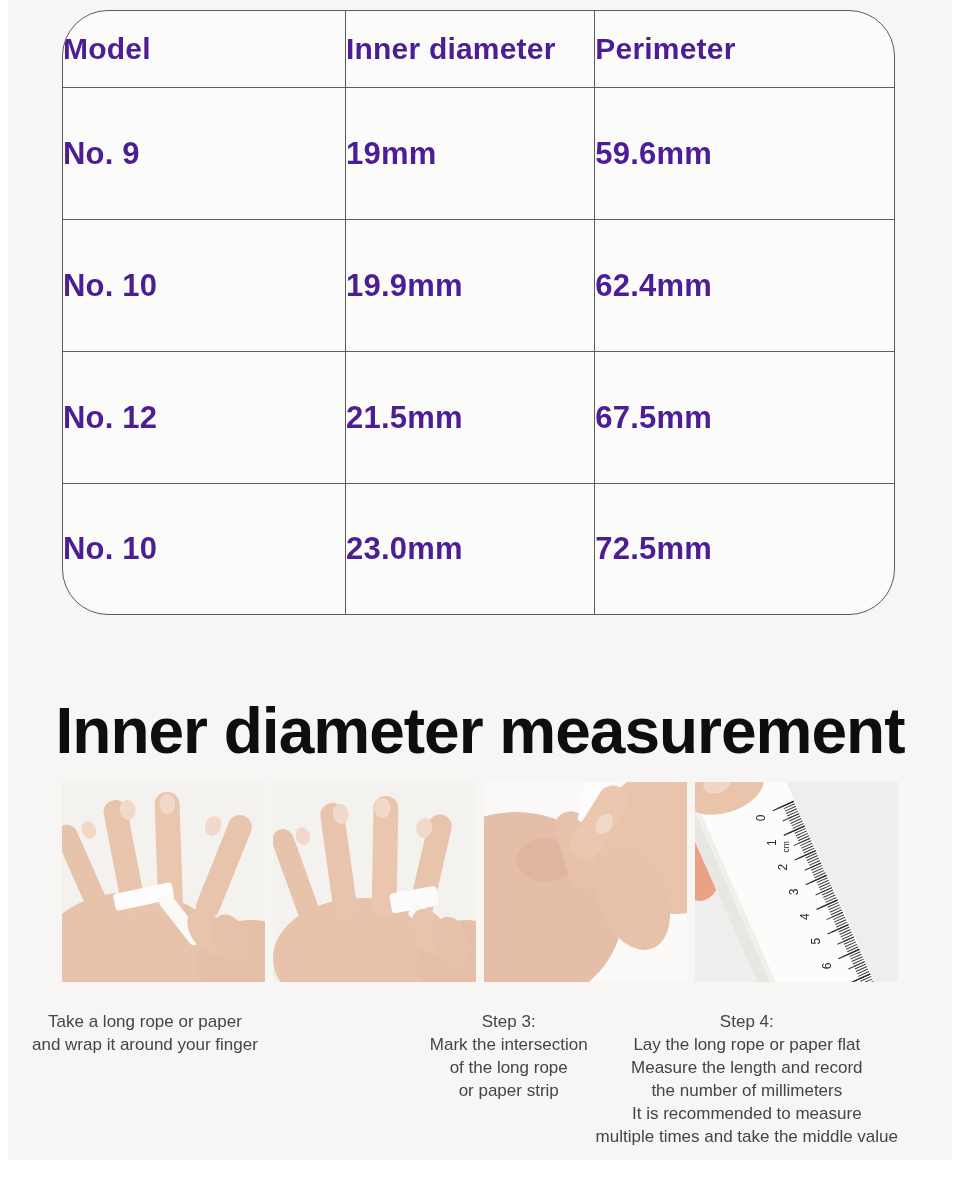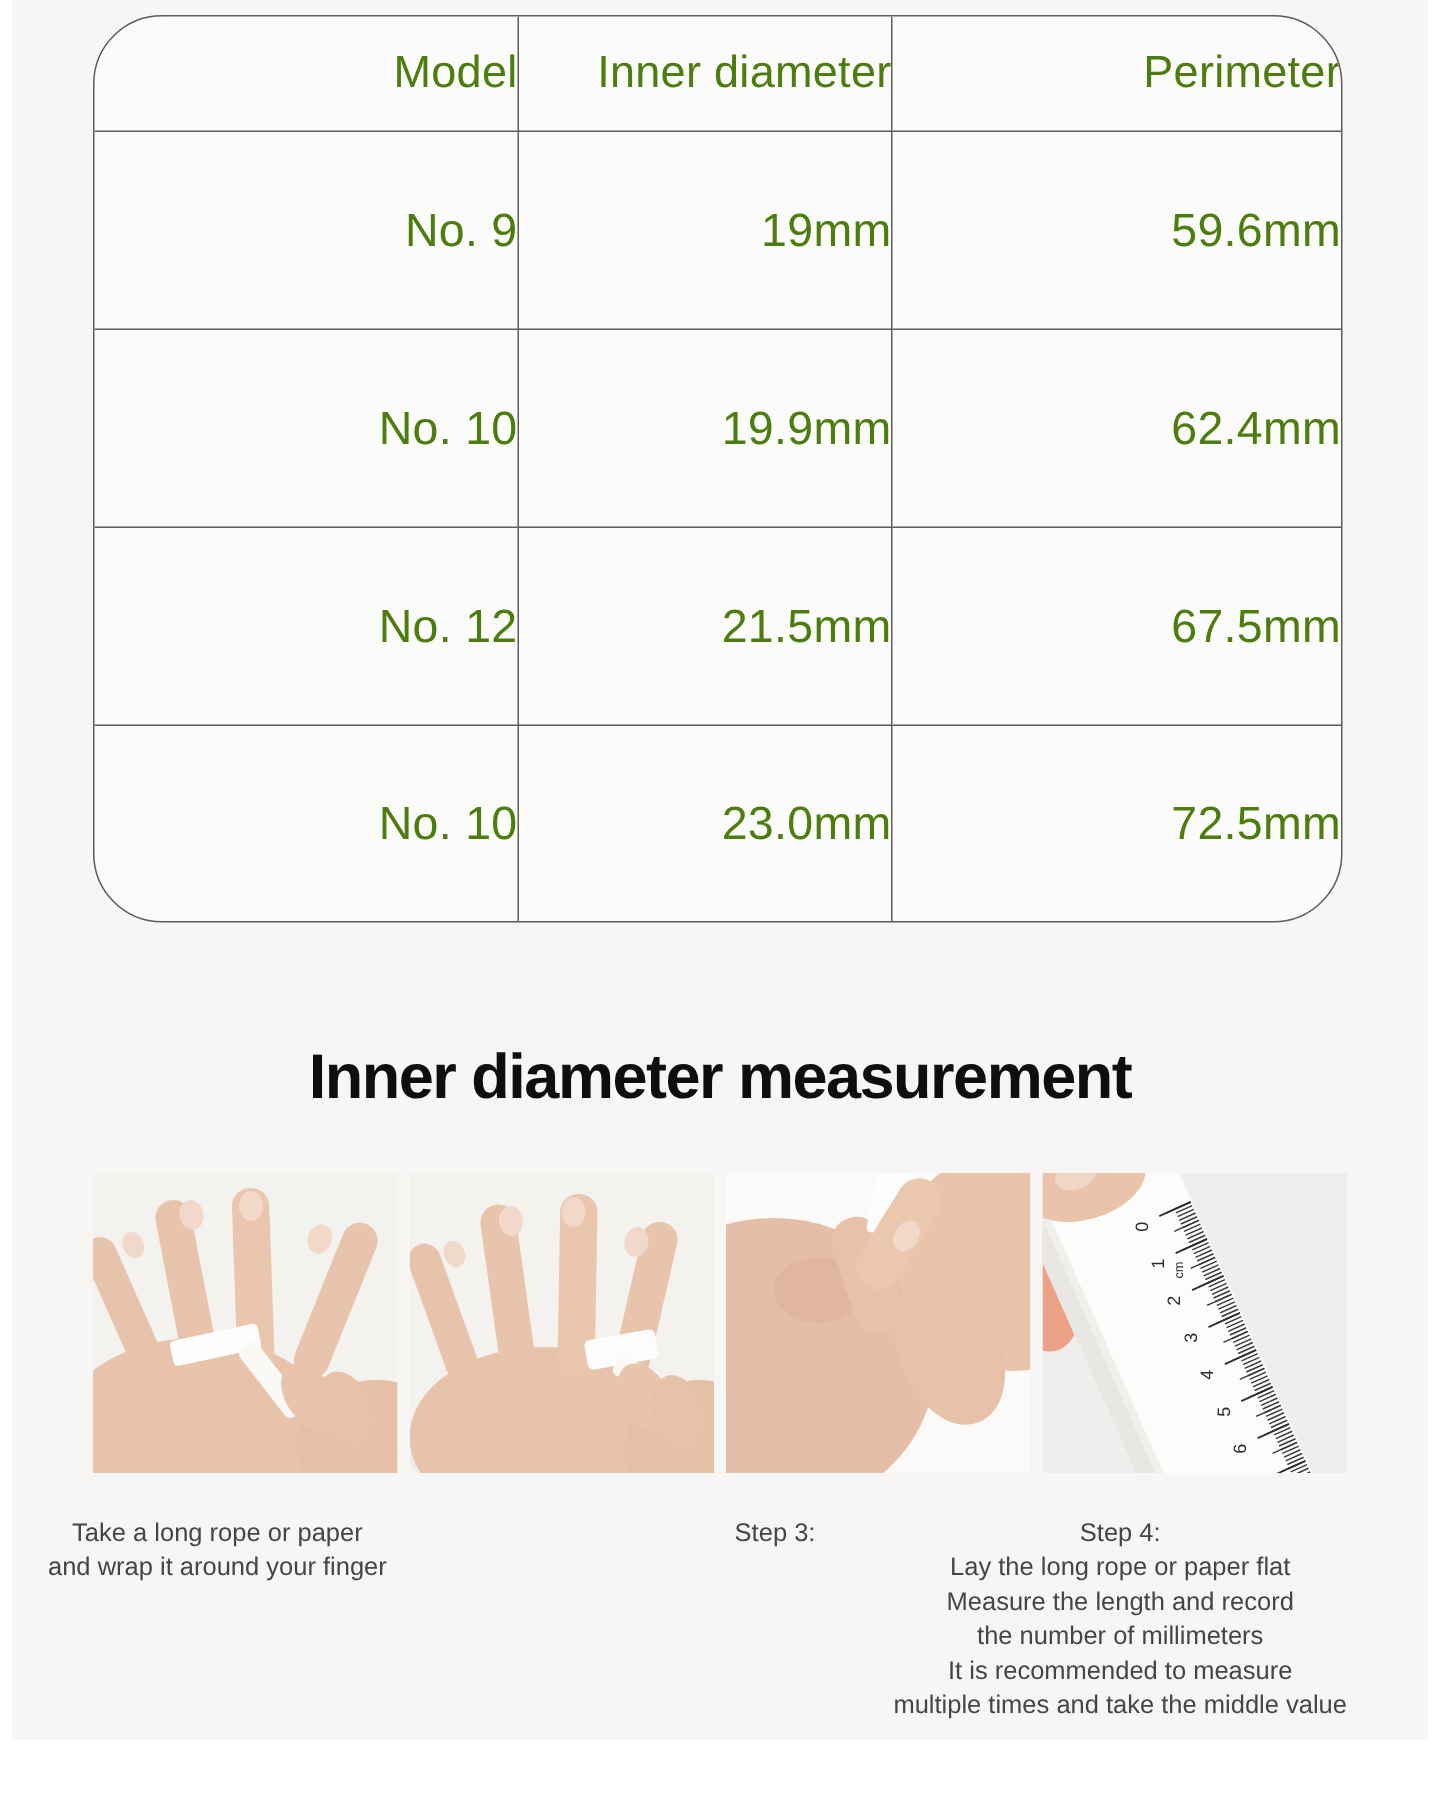--- a/index.html
+++ b/index.html
@@ -12,31 +12,31 @@
     background:#f7f6f4;
   }
   
   .table-wrap{
     position:absolute;left:54px;top:10px;width:833px;height:605px;
     border:1.5px solid #5c5c5c;border-radius:46px;overflow:hidden;
     background:#fbfbfa;box-sizing:border-box;
   }
   table.size{width:100%;height:100%;border-collapse:collapse;table-layout:fixed;}
   table.size th, table.size td{
-    font-weight:400;font-size:31px;color:#4d7c0f;text-align:right;
+    font-weight:700;font-size:31px;color:#4c1d95;text-align:left;
     vertical-align:middle;padding:0;letter-spacing:0.2px;
   }
   table.size th{height:76px;font-size:30px;}
   table.size th:not(:last-child), table.size td:not(:last-child){border-right:1.5px solid #5c5c5c;}
   table.size thead tr th{border-bottom:1.5px solid #5c5c5c;}
   table.size tbody tr:not(:last-child) td{border-bottom:1.5px solid #5c5c5c;}
   
   .section-title{
     position:absolute;top:694px;left:0;width:100%;text-align:center;
-    font-size:42px;font-weight:700;color:#0e0e0e;letter-spacing:-1px;margin:0;
+    font-size:64px;font-weight:700;color:#0e0e0e;letter-spacing:-1px;margin:0;
   }
   
   .photos{position:absolute;top:782px;left:54px;width:836px;display:flex;gap:8px;}
   .photo{flex:1;height:200px;overflow:hidden;position:relative;}
   .photo svg{display:block;width:100%;height:100%;}
   
   .captions{position:absolute;top:1010px;left:54px;width:836px;display:flex;gap:8px;}
   .caption{flex:1;text-align:center;font-size:17px;line-height:23px;color:#454545;}
   .caption .cap-text{white-space:pre;}
   .caption.shift-left{transform:translateX(-30px);}
@@ -199,20 +199,23 @@
 
   <div class="captions">
     <div class="caption shift-left">
       <div class="cap-text">Take a long rope or paper
 and wrap it around your finger</div>
     </div>
     <div class="caption">
     </div>
     <div class="caption">
       <div class="cap-label">Step 3:</div>
+      <div class="cap-text">Mark the intersection
+of the long rope
+or paper strip</div>
     </div>
     <div class="caption">
       <div class="cap-label">Step 4:</div>
       <div class="cap-text">Lay the long rope or paper flat
 Measure the length and record
 the number of millimeters
 It is recommended to measure
 multiple times and take the middle value</div>
     </div>
   </div>

